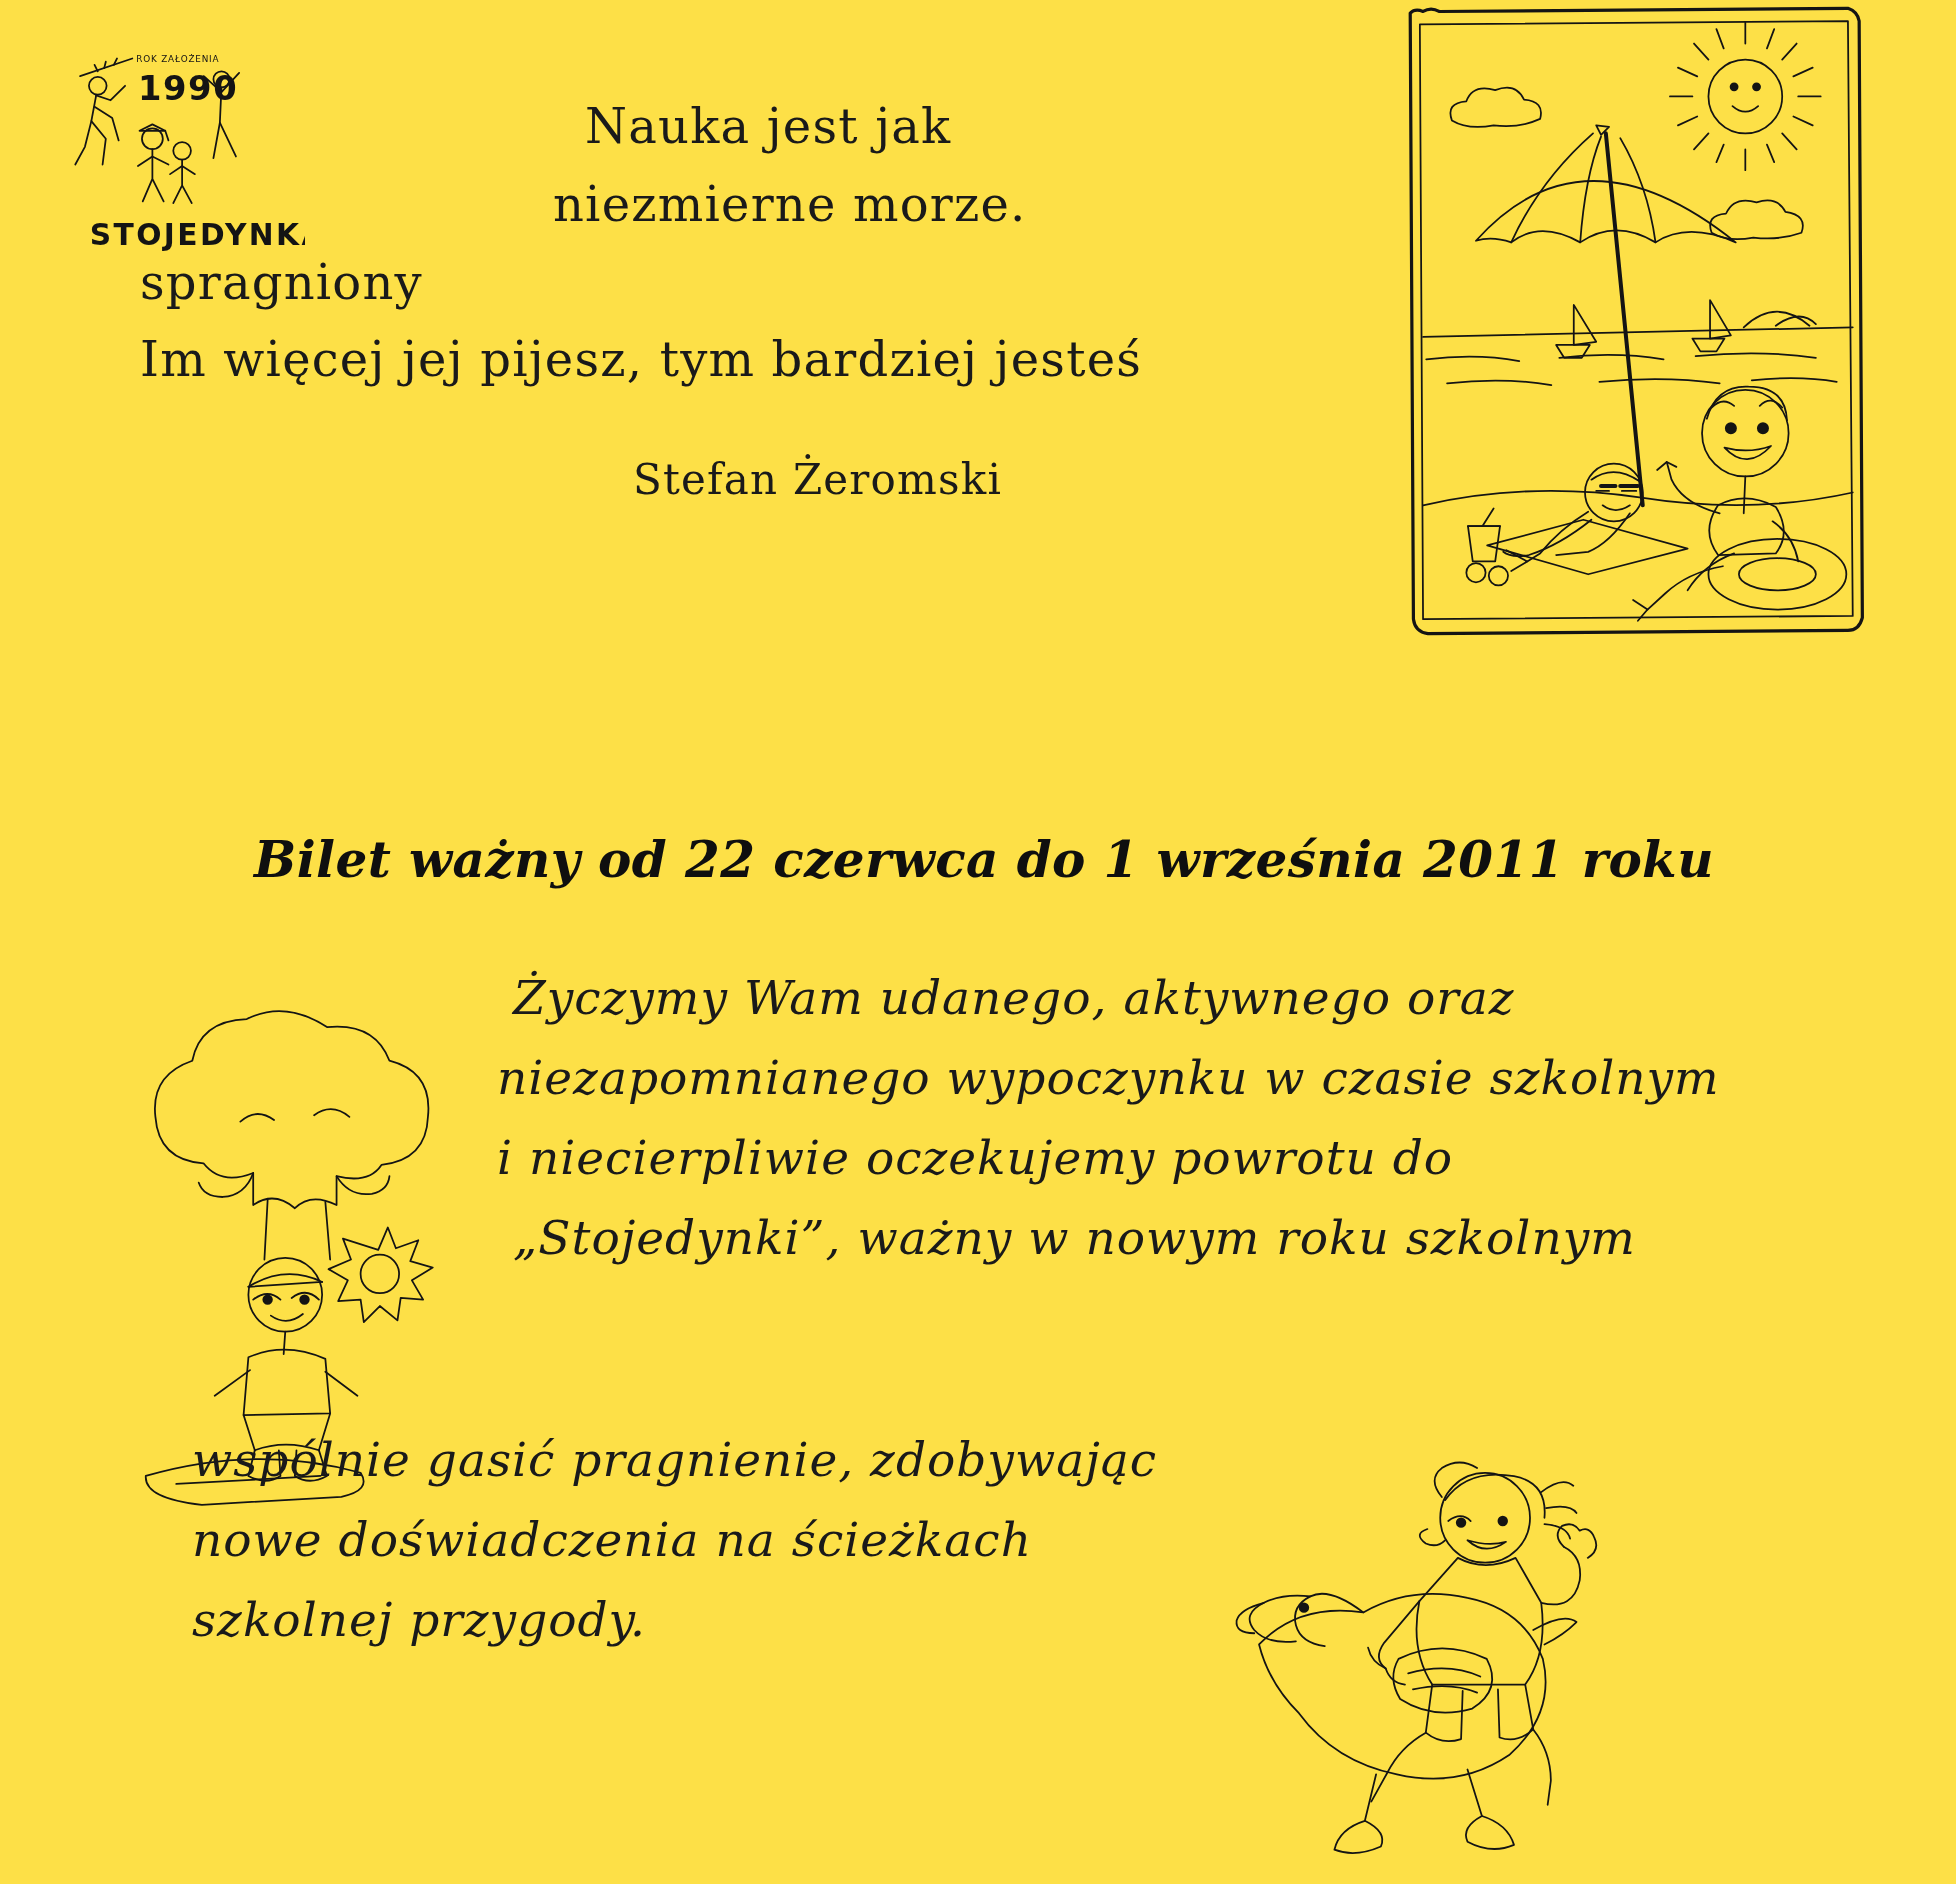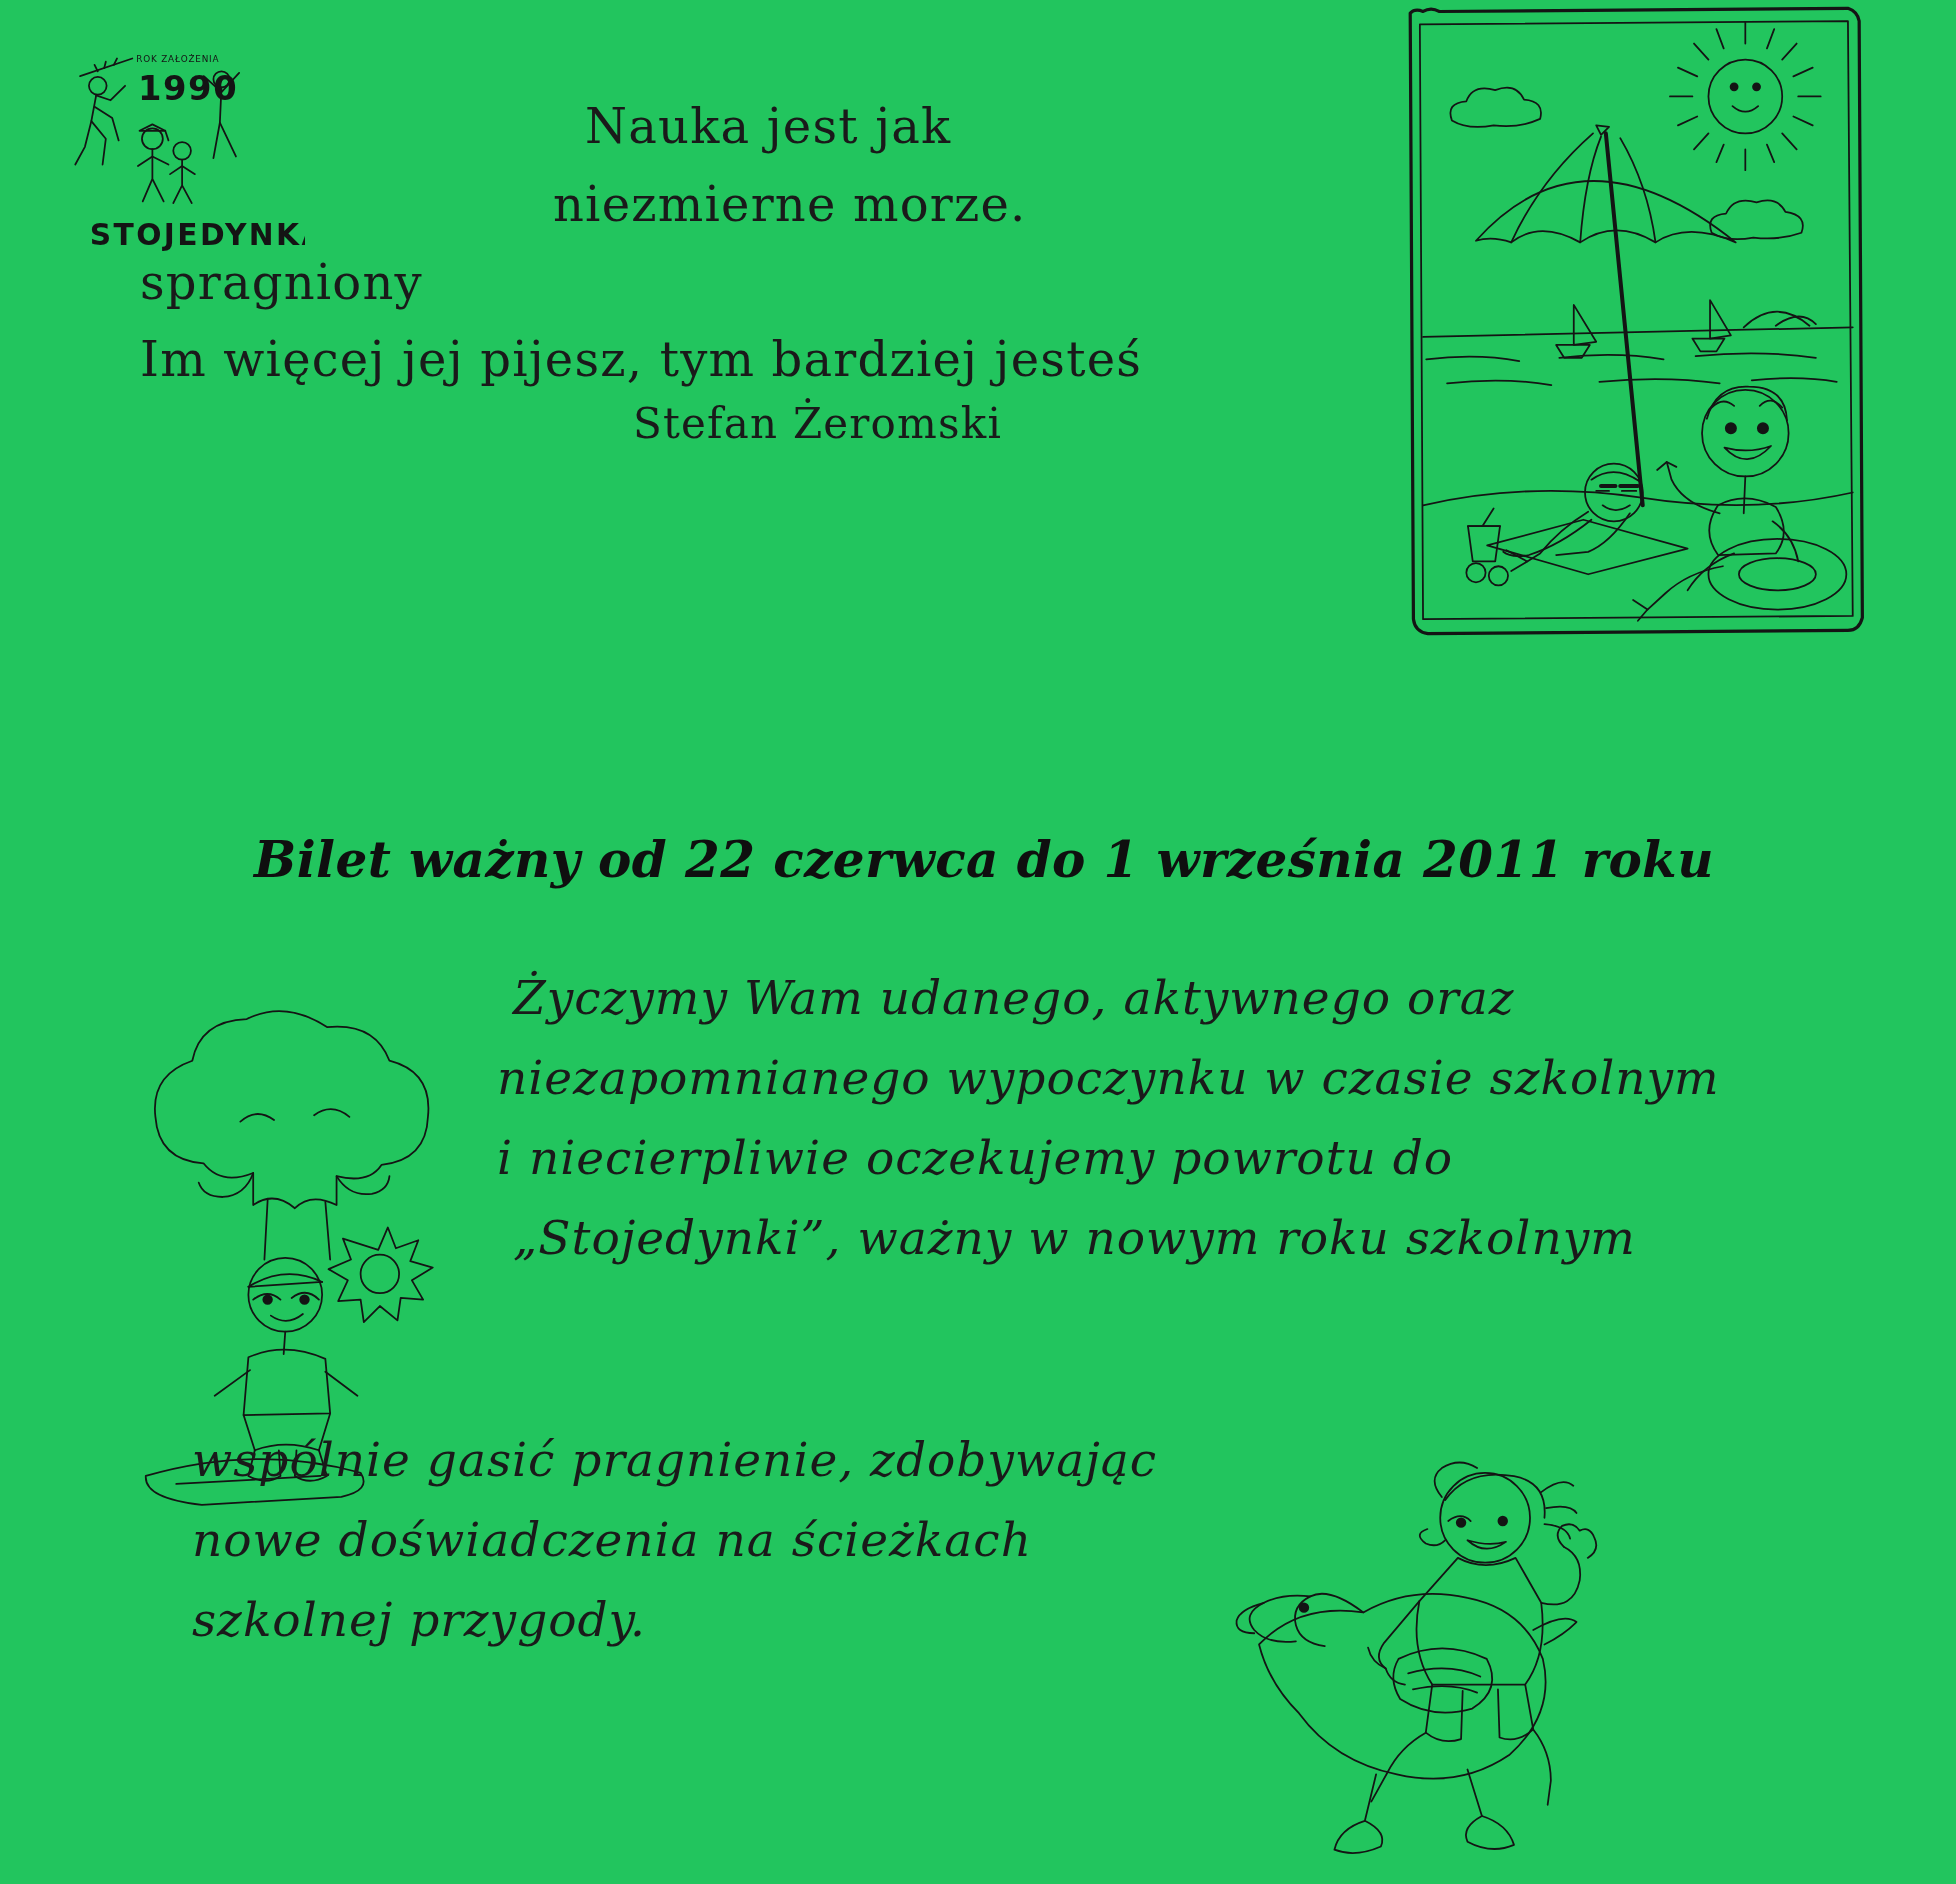--- a/index.html
+++ b/index.html
@@ -12,21 +12,21 @@
     height: 1885px;
     position: relative;
     font-family: "DejaVu Sans", sans-serif;
     color: #121212;
     overflow: hidden;
   }
 
   .page {
     position: absolute;
     inset: 0;
-    background: #22c55e;
+    background: #fde047;
   }
 
   
   .logo-block {
     position: absolute;
     left: 56px;
     top: 44px;
     width: 249px;
     height: 241px;
   }
@@ -48,20 +48,21 @@
   }
   .quote-line.l1 { padding-left: 449px; }
   .quote-line.l2 { padding-left: 417px; }
   .quote-line.l3 { padding-left: 4px; }
   .quote-line.l4 { padding-left: 4px; }
   .quote-author {
     font-family: "DejaVu Serif", serif;
     font-size: 42px;
     letter-spacing: 1.2px;
     padding-left: 497px;
+    margin-top: 56px;
     color: #1a1a1a;
   }
 
   .beach-drawing {
     position: absolute;
     right: 76px;
     top: 0px;
     width: 481px;
     height: 706px;
   }

